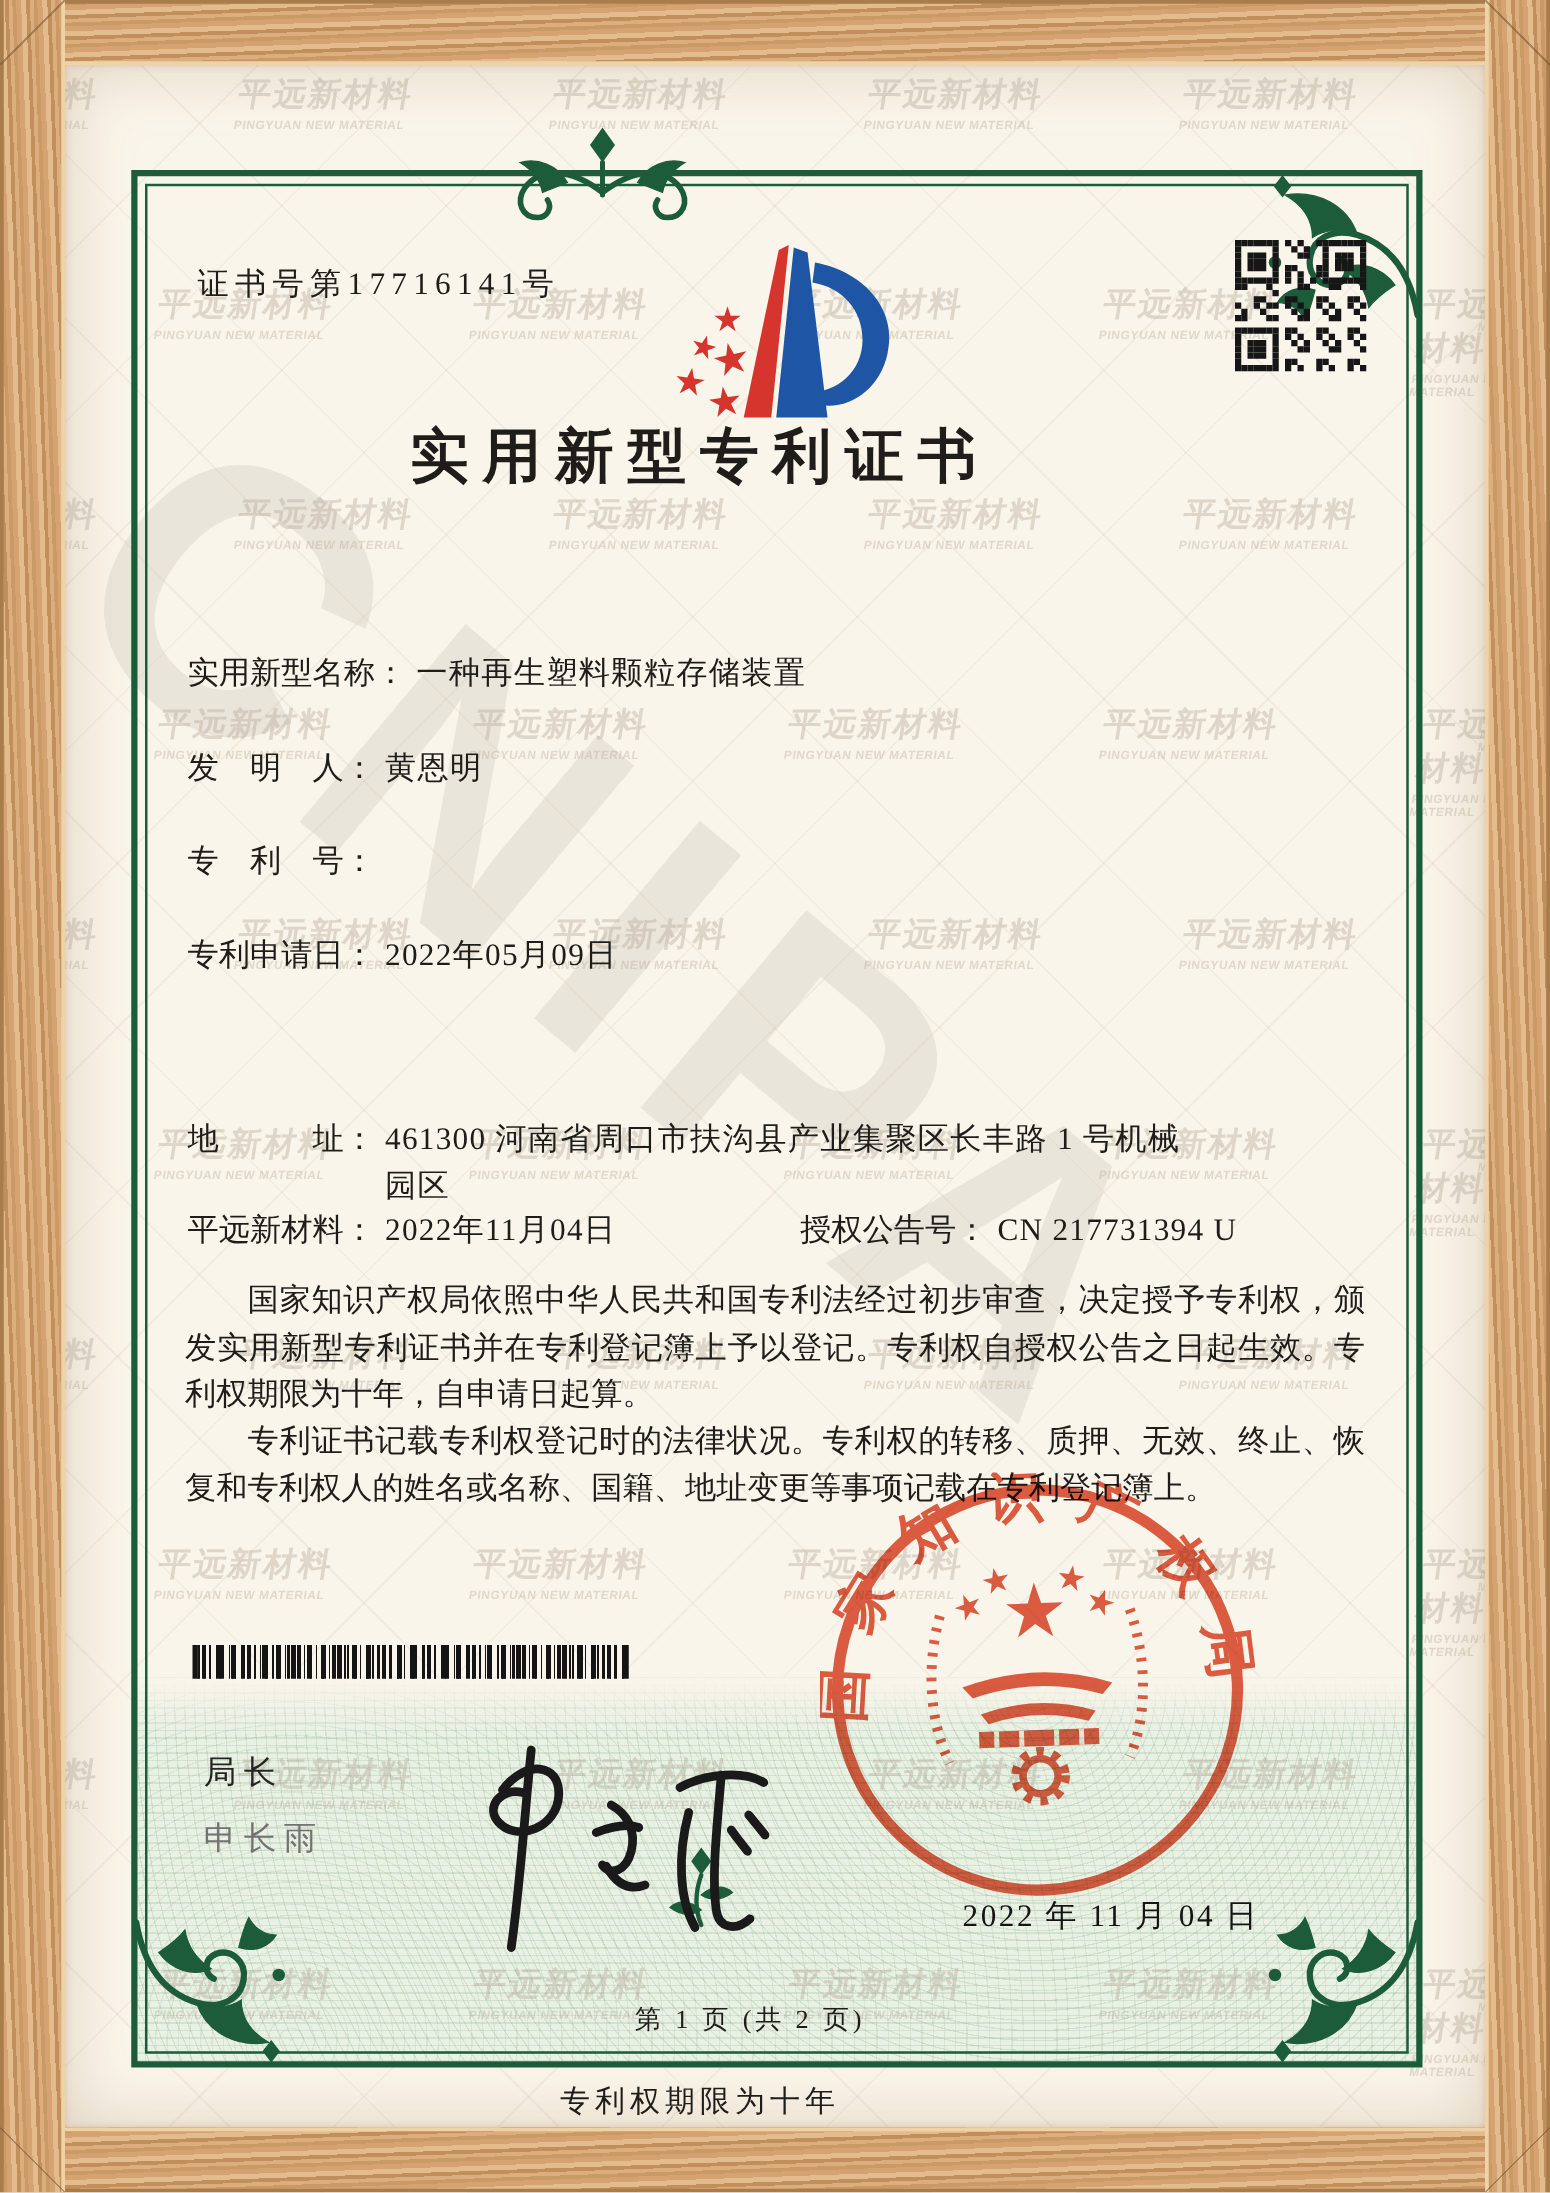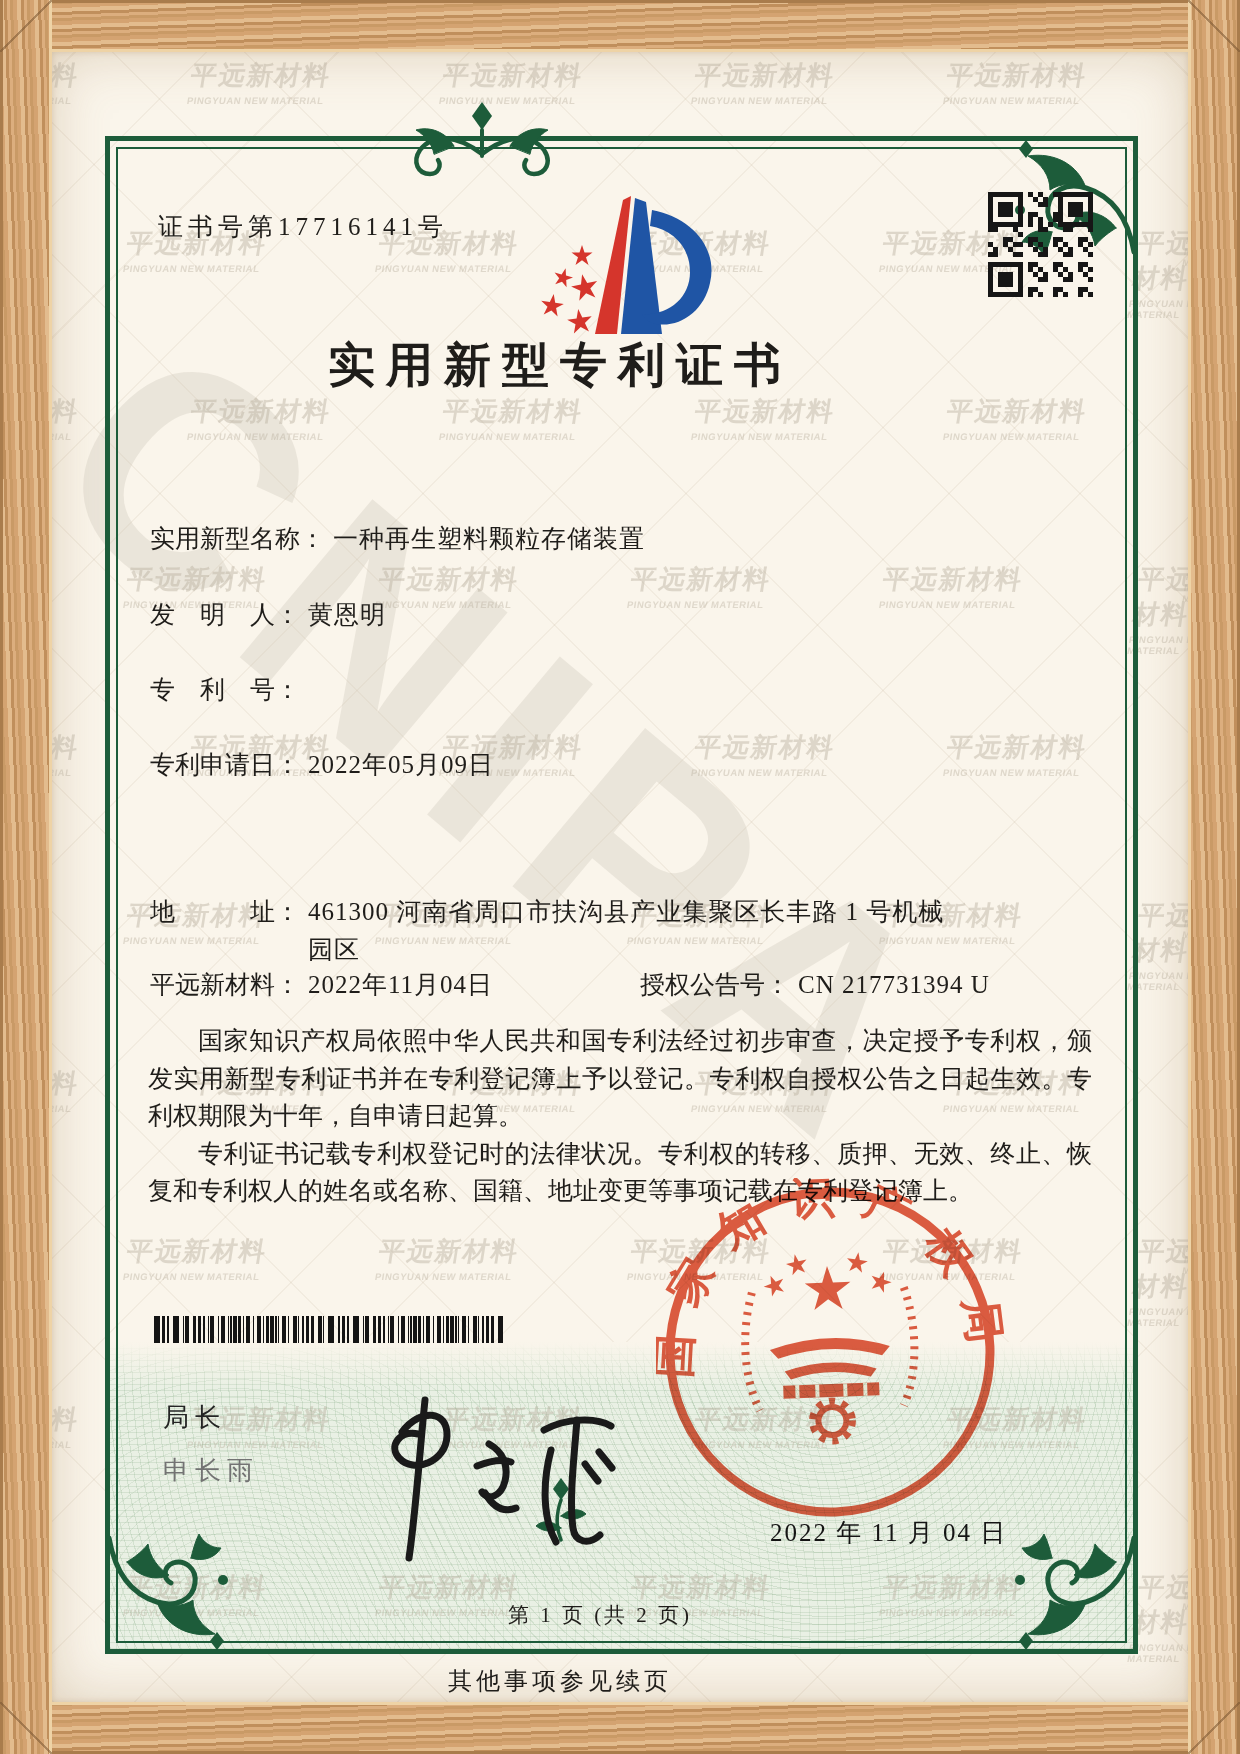--- a/index.html
+++ b/index.html
@@ -623,21 +623,21 @@
         <path d="M98,112 C86,150 86,196 102,230" fill="none" stroke-width="8" stroke-dasharray="3 7"></path>
         <path d="M250,112 C262,150 262,196 246,230" fill="none" stroke-width="8" stroke-dasharray="3 7"></path>
         <circle cx="174" cy="243" r="14" fill="none" stroke-width="6"></circle>
         <circle cx="174" cy="243" r="20" fill="none" stroke-width="7" stroke-dasharray="6 7"></circle>
       </g>
     </g>
   </svg>
   <div class="abs" id="seal-date">2022 年 11 月 04 日</div>
 
   <div class="abs" id="page-info">第 1 页 (共 2 页)</div>
-  <div class="abs" id="footer-note">其他事项参见续页</div>
+  <div class="abs" id="footer-note">专利权期限为十年</div>
 
   <div class="wood h top"></div>
   <div class="wood h bottom"></div>
   <div class="wood v left"></div>
   <div class="wood v right"></div>
   <div class="miter m-tl"></div>
   <div class="miter m-tr"></div>
   <div class="miter m-bl"></div>
   <div class="miter m-br"></div>
 </div>

